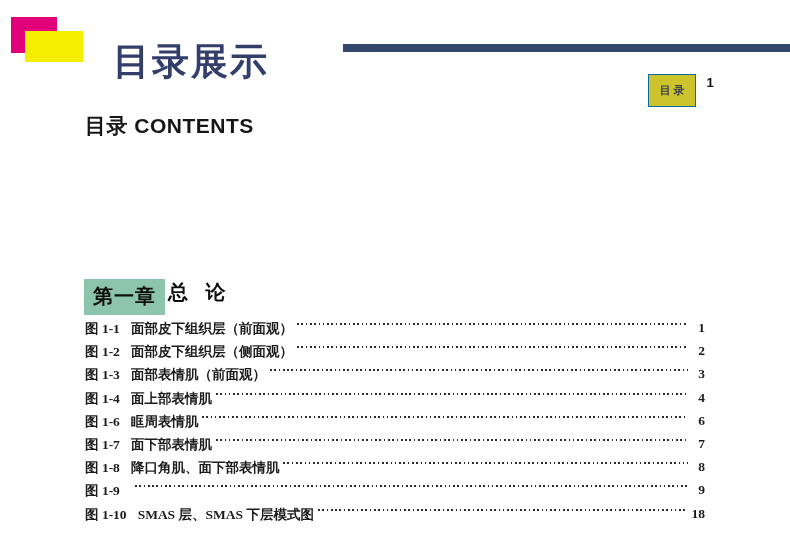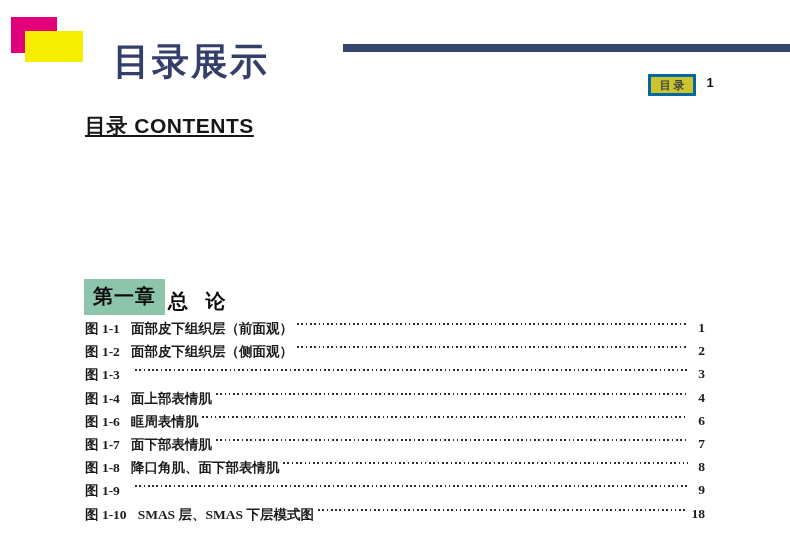--- a/index.html
+++ b/index.html
@@ -33,45 +33,44 @@
     font-size:37px;line-height:44px;font-weight:bold;
     letter-spacing:2px;color:var(--title-navy);
     font-family:Liberation Sans, sans-serif;
   }
   .banner-rule{
     position:absolute;left:343px;top:44px;width:447px;height:8px;
     background:var(--rule-navy);
   }
   
   .running-badge{
-    position:absolute;left:648px;top:74px;width:48px;height:22px;
+    position:absolute;left:648px;top:74px;width:48px;height:33px;
     background:var(--badge-olive);
-    border:3px solid #0369a1;box-sizing:border-box;
+    border:1px solid #0369a1;box-sizing:border-box;
     display:flex;align-items:center;justify-content:center;
     font-size:11px;font-weight:bold;color:#3a4147;
     font-family:"Liberation Serif", serif;
   }
   .running-folio{
     position:absolute;left:700px;top:74px;width:20px;height:17px;
     display:flex;align-items:center;justify-content:center;
     font-size:13px;font-weight:bold;color:#111;
     font-family:"Liberation Sans", sans-serif;
   }
   
   .contents-heading{
     position:absolute;left:85px;top:112px;margin:0;
     font-size:21px;line-height:28px;font-weight:bold;
     letter-spacing:0.5px;color:#161616;
     font-family:"Liberation Sans", sans-serif;
-    text-decoration:underline;
   }
   
   .chapter-heading{
     position:absolute;left:84px;top:279px;
-    display:flex;align-items:flex-end;
+    display:flex;align-items:flex-start;
   }
   .chapter-badge{
     background:var(--chapter-highlight);
     padding:4px 9px 5px 9px;
     font-size:20px;font-weight:bold;color:#0d0d0d;
     letter-spacing:1px;
     font-family:"Liberation Sans", sans-serif;
   }
   .chapter-title{
     margin-left:3px;
@@ -134,20 +133,21 @@
       <span class="pageno">1</span>
     </div>
     <div class="toc-row">
       <span class="fig-label">图 1-2</span>
       <span class="fig-title">面部皮下组织层（侧面观）</span>
       <span class="dot-leader"></span>
       <span class="pageno">2</span>
     </div>
     <div class="toc-row">
       <span class="fig-label">图 1-3</span>
+      <span class="fig-title">面部表情肌（前面观）</span>
       <span class="dot-leader"></span>
       <span class="pageno">3</span>
     </div>
     <div class="toc-row">
       <span class="fig-label">图 1-4</span>
       <span class="fig-title">面上部表情肌</span>
       <span class="dot-leader"></span>
       <span class="pageno">4</span>
     </div>
     <div class="toc-row">

